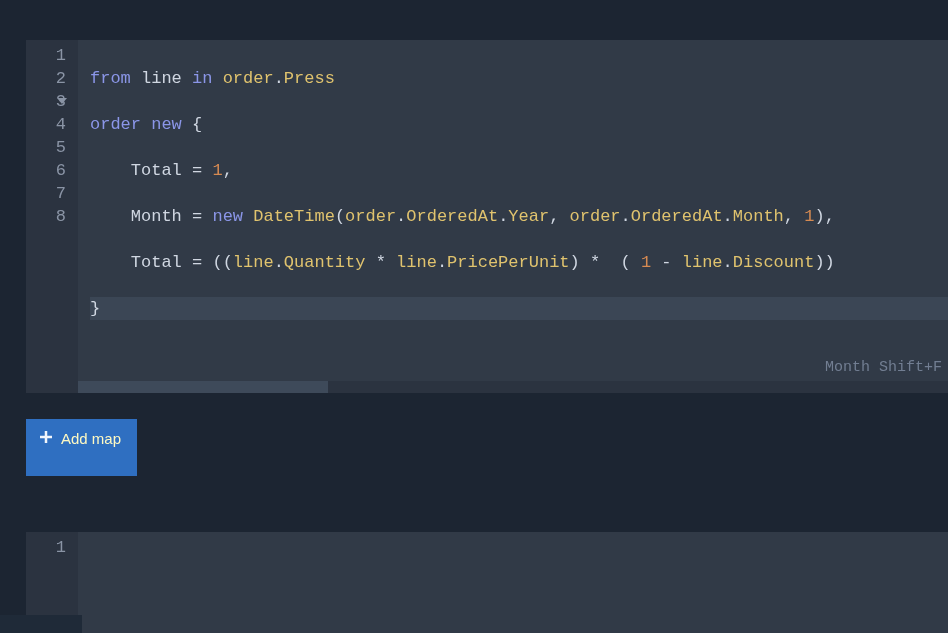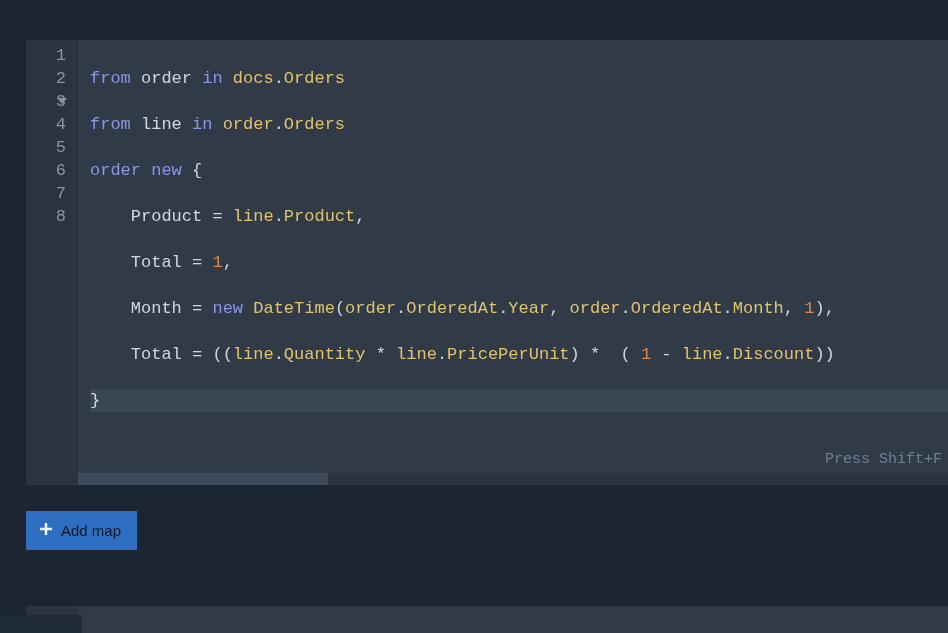--- a/index.html
+++ b/index.html
@@ -82,24 +82,24 @@
     height: 100%;
     background: #3e4a5a;
     width: 250px;
   }
   .btn {
     margin-top: 26px;
     display: inline-flex;
     align-items: center;
     gap: 7px;
     background: #2f6fc1;
-    color: #0f172a;
+    color: #fef9c3;
     font-family: "Segoe UI", Arial, sans-serif;
     font-size: 15px;
-    padding: 10px 16px 10px 12px;
+    padding: 10px 16px 28px 12px;
     cursor: pointer;
     border: none;
   }
   .btn svg { width:16px; height:16px; stroke:#f2f6fc; stroke-width:2.5; }
   .bottom-strip {
     position:absolute; left:0; bottom:0; height:18px; width:82px;
     background:#1f2a38;
   }
 </style>
 </head>
@@ -113,29 +113,27 @@
       <div class="ln">1</div>
       <div class="ln">2</div>
       <div class="ln fold">3</div>
       <div class="ln">4</div>
       <div class="ln">5</div>
       <div class="ln">6</div>
       <div class="ln">7</div>
       <div class="ln">8</div>
     </div>
     <div class="code">
-<div class="line"><span class="kw">from</span> <span class="prop">order</span> <span class="kw">in</span> <span class="ident">docs</span><span class="punct">.</span><span class="ident">Orders</span></div>
-<div class="line"><span class="kw">from</span> <span class="prop">line</span> <span class="kw">in</span> <span class="ident">order</span><span class="punct">.</span><span class="ident">Orders</span></div>
+<div class="line"><span class="kw">from</span> <span class="prop">line</span> <span class="kw">in</span> <span class="ident">order</span><span class="punct">.</span><span class="ident">Press</span></div>
 <div class="line"><span class="kw">order</span> <span class="kw">new</span> <span class="punct">{</span></div>
-<div class="line">    <span class="prop">Product</span> <span class="punct">=</span> <span class="ident">line</span><span class="punct">.</span><span class="ident">Product</span><span class="punct">,</span></div>
 <div class="line">    <span class="prop">Total</span> <span class="punct">=</span> <span class="num">1</span><span class="punct">,</span></div>
 <div class="line">    <span class="prop">Month</span> <span class="punct">=</span> <span class="kw">new</span> <span class="ident">DateTime</span><span class="paren">(</span><span class="ident">order</span><span class="punct">.</span><span class="ident">OrderedAt</span><span class="punct">.</span><span class="ident">Year</span><span class="punct">, </span><span class="ident">order</span><span class="punct">.</span><span class="ident">OrderedAt</span><span class="punct">.</span><span class="ident">Month</span><span class="punct">, </span><span class="num">1</span><span class="paren">)</span><span class="punct">,</span></div>
 <div class="line">    <span class="prop">Total</span> <span class="punct">=</span> <span class="paren">((</span><span class="ident">line</span><span class="punct">.</span><span class="ident">Quantity</span> <span class="punct">*</span> <span class="ident">line</span><span class="punct">.</span><span class="ident">PricePerUnit</span><span class="paren">)</span> <span class="punct">*</span>  <span class="paren">(</span> <span class="num">1</span> <span class="punct">-</span> <span class="ident">line</span><span class="punct">.</span><span class="ident">Discount</span><span class="paren">))</span></div>
 <div class="line active"><span class="punct">}</span></div>
-      <div class="hint">Press Shift+F</div>
+      <div class="hint">Month Shift+F</div>
     </div>
     <div class="scroll-x">
         <div class="thumb"></div>
       </div>
   </div>
 
   
   <button class="btn">
     <span>
       <svg viewBox="0 0 16 16" fill="none">

